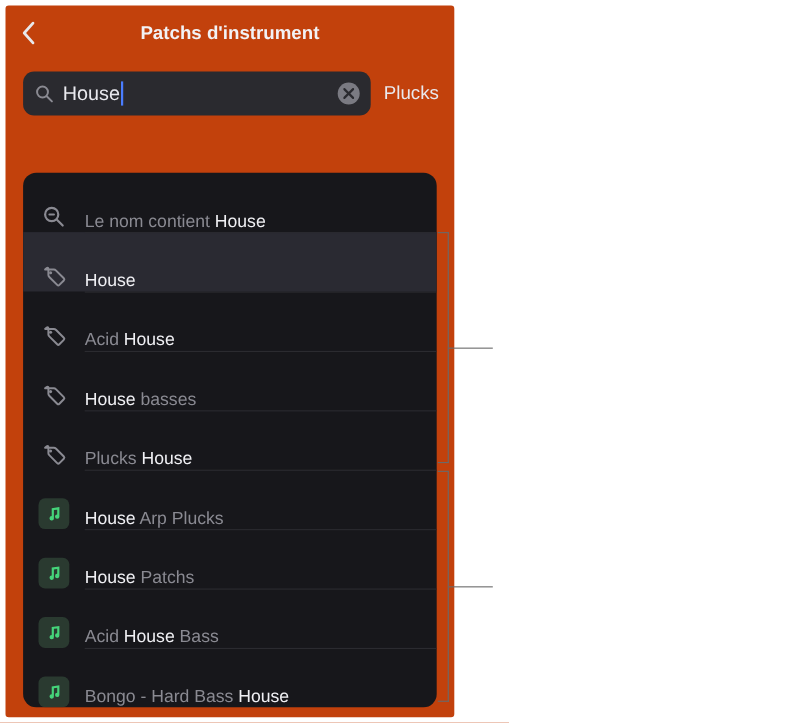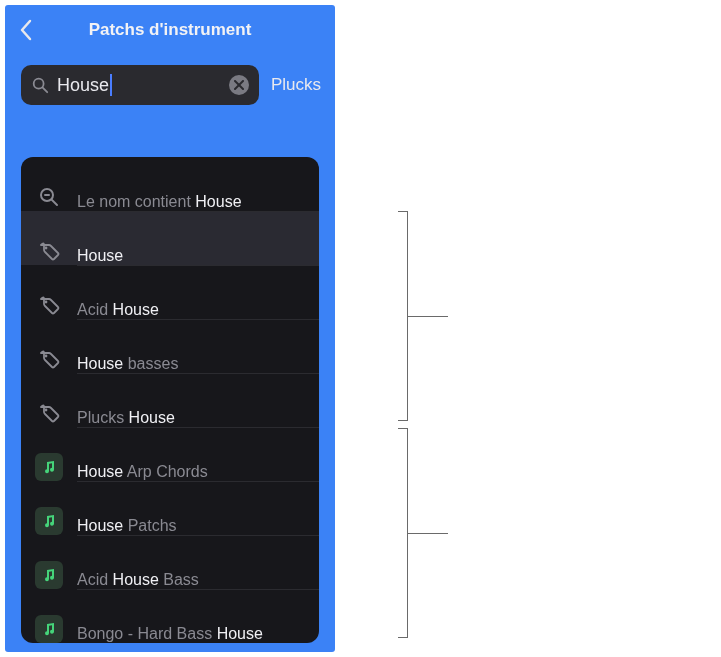--- a/index.html
+++ b/index.html
@@ -7,23 +7,23 @@
       width: 721px;
       height: 657px;
       background: #fff;
       font-family: -apple-system, BlinkMacSystemFont, "Segoe UI", Helvetica, Arial, sans-serif;
       position: relative;
     }
     .panel {
       position: absolute;
       left: 5px;
       top: 5px;
-      width: 330px;
+      width: 408px;
       height: 647px;
-      background: #3b82f6;
+      background: #c2410c;
       border-radius: 3px;
       display: flex;
       flex-direction: column;
       color: #e8e8ec;
       overflow: hidden;
     }
     .header {
       height: 50px;
       display: flex;
       align-items: center;
@@ -270,21 +270,21 @@
       </div>
     </div>
 
     <div class="row">
       <div class="row-icon music-icon">
         <svg viewBox="0 0 16 16">
             <path d="M6 3 L13 2 L13 10.5 A2 2 0 1 1 11 8.7 L11 4.3 L8 4.7 L8 12 A2 2 0 1 1 6 10.2 Z" fill="#45d47a"></path>
           </svg>
       </div>
       <div class="row-label">
-        <span class="hl">House</span><span class="dim"> Arp Chords</span>
+        <span class="hl">House</span><span class="dim"> Arp Plucks</span>
       </div>
     </div>
 
     <div class="row">
       <div class="row-icon music-icon">
         <svg viewBox="0 0 16 16">
             <path d="M6 3 L13 2 L13 10.5 A2 2 0 1 1 11 8.7 L11 4.3 L8 4.7 L8 12 A2 2 0 1 1 6 10.2 Z" fill="#45d47a"></path>
           </svg>
       </div>
       <div class="row-label">

